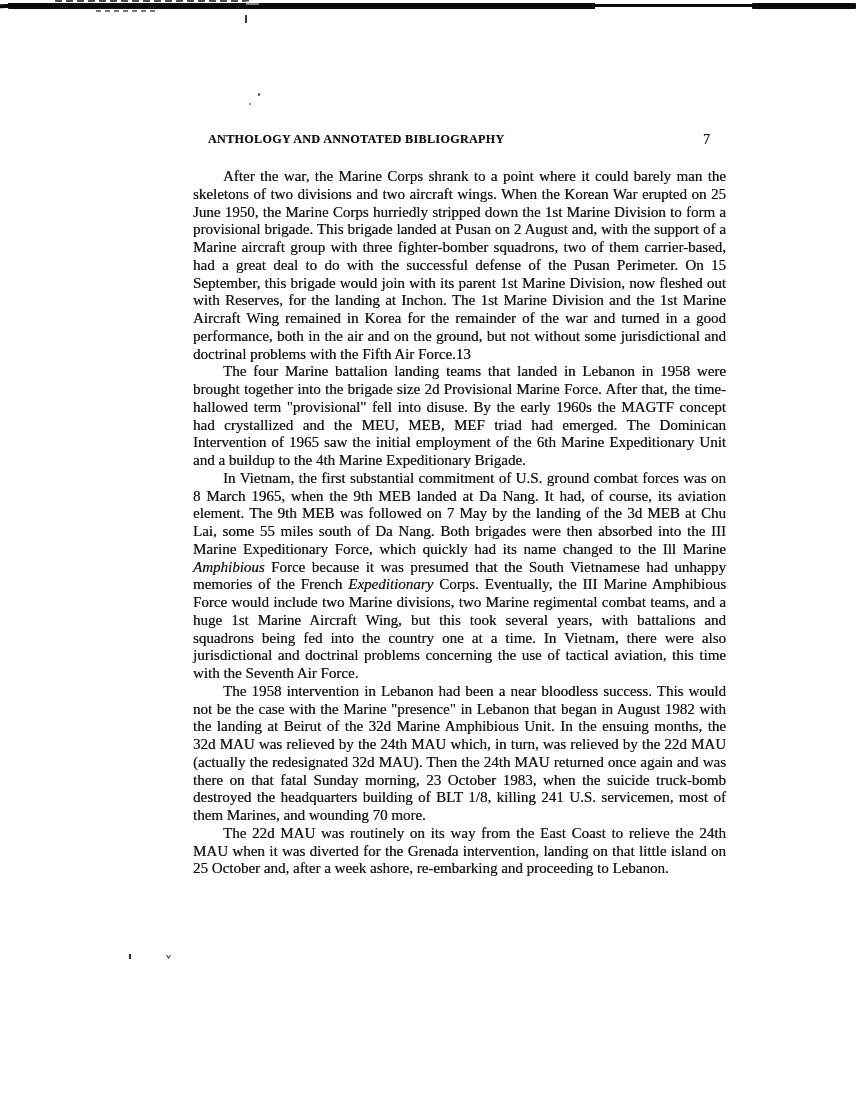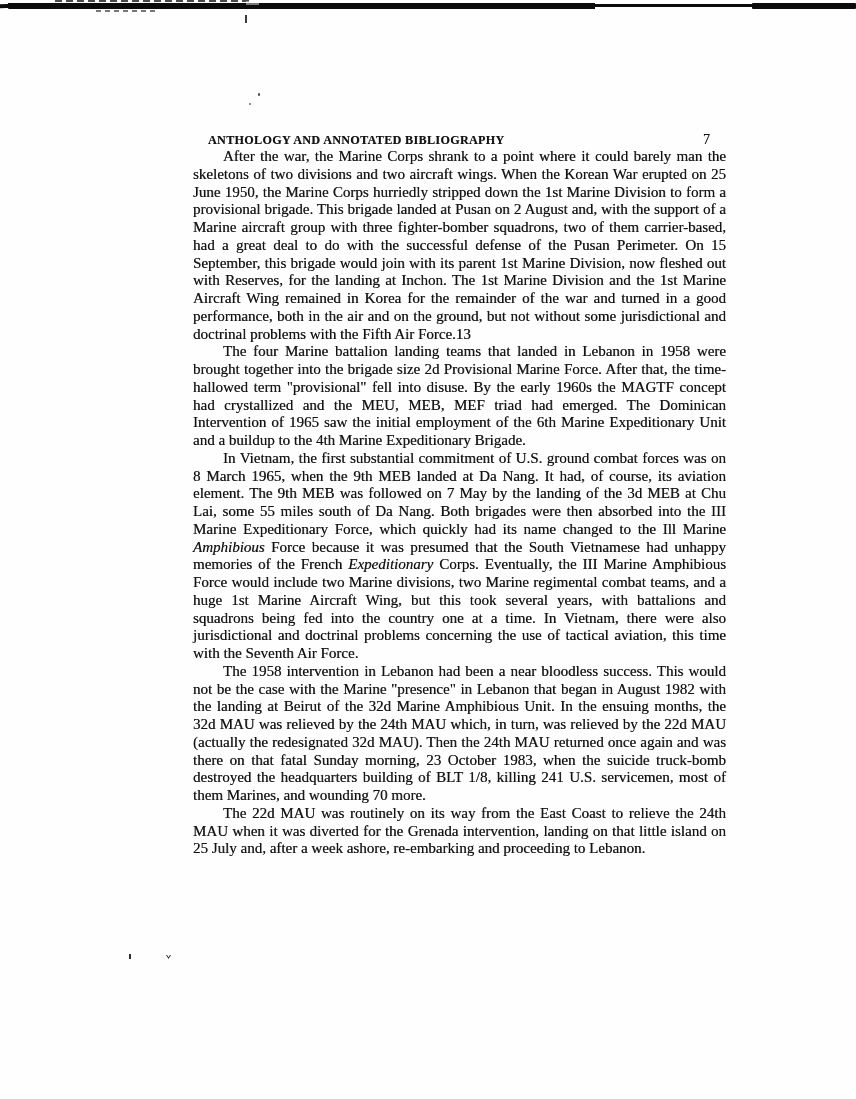--- a/index.html
+++ b/index.html
@@ -43,38 +43,38 @@
   .page-content {
     position: absolute;
     left: 193px;
     top: 132px;
     width: 533px;
     color: #131313;
   }
   .header-row {
     display: flex;
     justify-content: space-between;
-    align-items: center;
+    align-items: flex-start;
     padding-left: 15px;   
     padding-right: 16px;  
   }
   .header-title {
     font-size: 12px;
     font-weight: 700;
     letter-spacing: 0.4px;
     white-space: nowrap;
     text-shadow: 0.3px 0 0 rgba(0,0,0,.55);
   }
   .page-number {
     font-size: 14px;
     font-weight: 400;
     text-shadow: 0.3px 0 0 rgba(0,0,0,.55);
   }
   .body-text {
-    margin-top: 0;
+    margin-top: 20px;
     font-size: 15px;
     line-height: 17.75px;
     text-align: justify;
     text-shadow: 0.35px 0 0 rgba(0,0,0,.6);
   }
   .body-text p {
     margin: 0;
     text-indent: 30px;
     hyphens: none;
   }
@@ -105,17 +105,17 @@
   <div class="page-content">
     <div class="header-row">
       <span class="header-title">ANTHOLOGY AND ANNOTATED BIBLIOGRAPHY</span>
       <span class="page-number">7</span>
     </div>
     <div class="body-text">
         <p><span>After the war, the Marine Corps shrank to a point where it could barely man the skeletons of two divisions and two aircraft wings. When the Korean War erupted on 25 June 1950, the Marine Corps hurriedly stripped down the 1st Marine Division to form a provisional brigade. This brigade landed at Pusan on 2 August and, with the support of a Marine aircraft group with three fighter-bomber squadrons, two of them carrier-based, had a great deal to do with the successful defense of the Pusan Perimeter. On 15 September, this brigade would join with its parent 1st Marine Division, now fleshed out with Reserves, for the landing at Inchon. The 1st Marine Division and the 1st Marine Aircraft Wing remained in Korea for the remainder of the war and turned in a good performance, both in the air and on the ground, but not without some jurisdictional and doctrinal problems with the Fifth Air Force.13</span></p>
         <p><span>The four Marine battalion landing teams that landed in Lebanon in 1958 were brought together into the brigade size 2d Provisional Marine Force. After that, the time-hallowed term "provisional" fell into disuse. By the early 1960s the MAGTF concept had crystallized and the MEU, MEB, MEF triad had emerged. The Dominican Intervention of 1965 saw the initial employment of the 6th Marine Expeditionary Unit and a buildup to the 4th Marine Expeditionary Brigade.</span></p>
         <p><span>In Vietnam, the first substantial commitment of U.S. ground combat forces was on 8 March 1965, when the 9th MEB landed at Da Nang. It had, of course, its aviation element. The 9th MEB was followed on 7 May by the landing of the 3d MEB at Chu Lai, some 55 miles south of Da Nang. Both brigades were then absorbed into the III Marine Expeditionary Force, which quickly had its name changed to the Ill Marine </span><em>Amphibious</em><span> Force because it was presumed that the South Vietnamese had unhappy memories of the French </span><em>Expeditionary</em><span> Corps. Eventually, the III Marine Amphibious Force would include two Marine divisions, two Marine regimental combat teams, and a huge 1st Marine Aircraft Wing, but this took several years, with battalions and squadrons being fed into the country one at a time. In Vietnam, there were also jurisdictional and doctrinal problems concerning the use of tactical aviation, this time with the Seventh Air Force.</span></p>
         <p><span>The 1958 intervention in Lebanon had been a near bloodless success. This would not be the case with the Marine "presence" in Lebanon that began in August 1982 with the landing at Beirut of the 32d Marine Amphibious Unit. In the ensuing months, the 32d MAU was relieved by the 24th MAU which, in turn, was relieved by the 22d MAU (actually the redesignated 32d MAU). Then the 24th MAU returned once again and was there on that fatal Sunday morning, 23 October 1983, when the suicide truck-bomb destroyed the headquarters building of BLT 1/8, killing 241 U.S. servicemen, most of them Marines, and wounding 70 more.</span></p>
-        <p><span>The 22d MAU was routinely on its way from the East Coast to relieve the 24th MAU when it was diverted for the Grenada intervention, landing on that little island on 25 July and, after a week ashore, re-embarking and proceeding to Lebanon.</span></p>
+        <p><span>The 22d MAU was routinely on its way from the East Coast to relieve the 24th MAU when it was diverted for the Grenada intervention, landing on that little island on 25 October and, after a week ashore, re-embarking and proceeding to Lebanon.</span></p>
       </div>
   </div>
 
 </div>
 
 </body></html>

